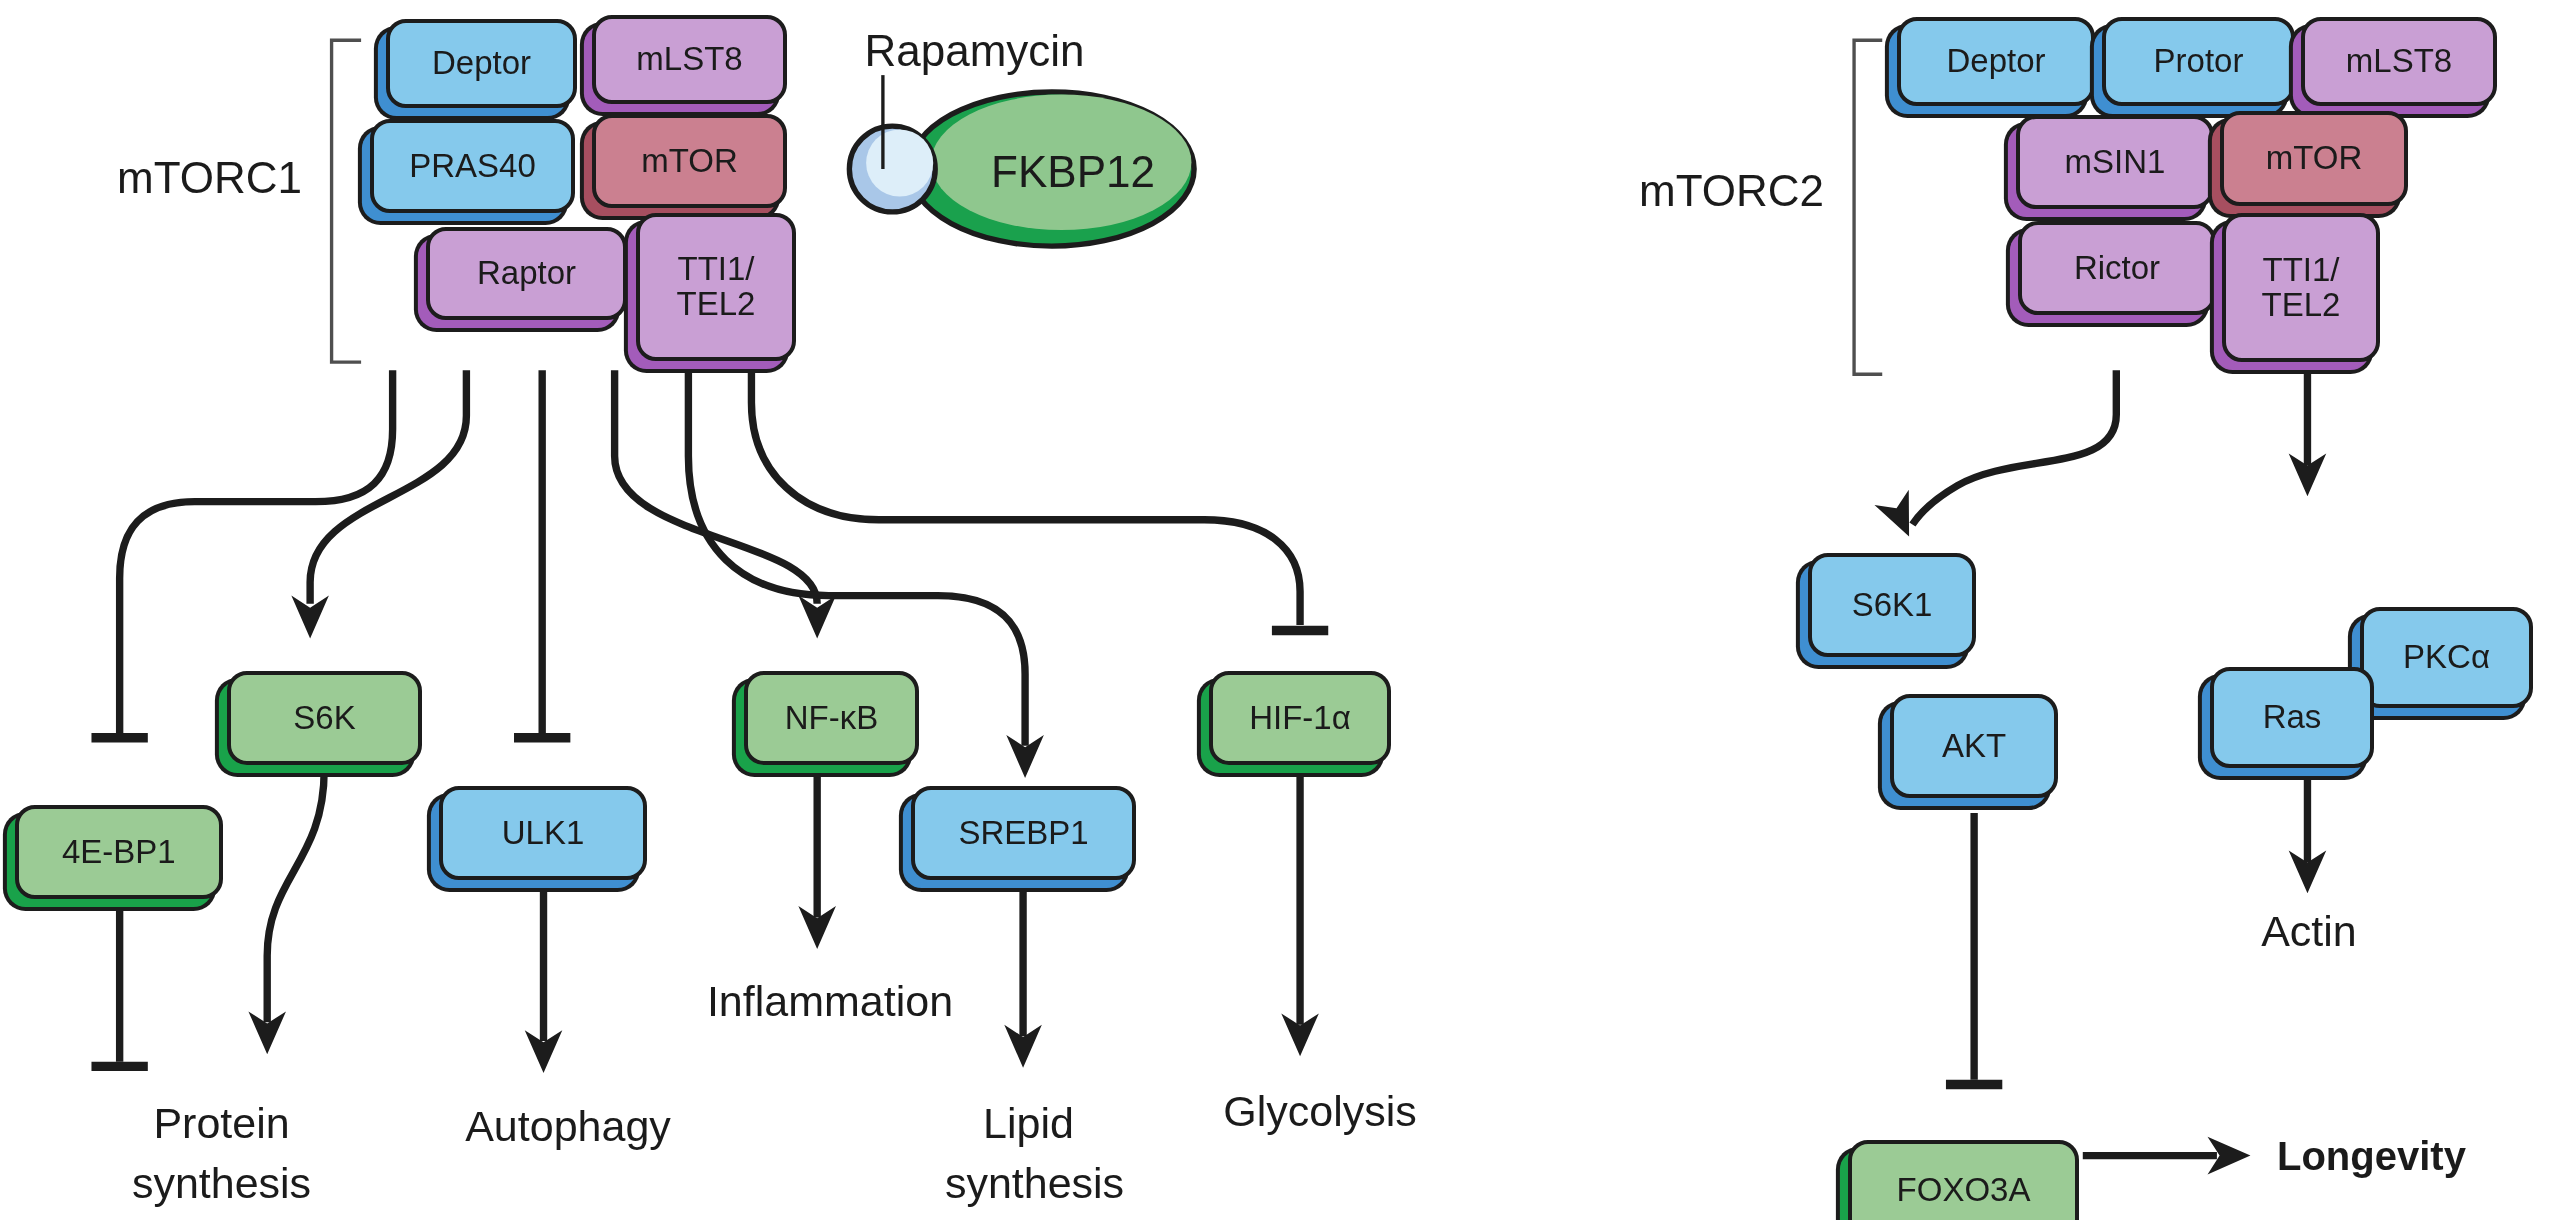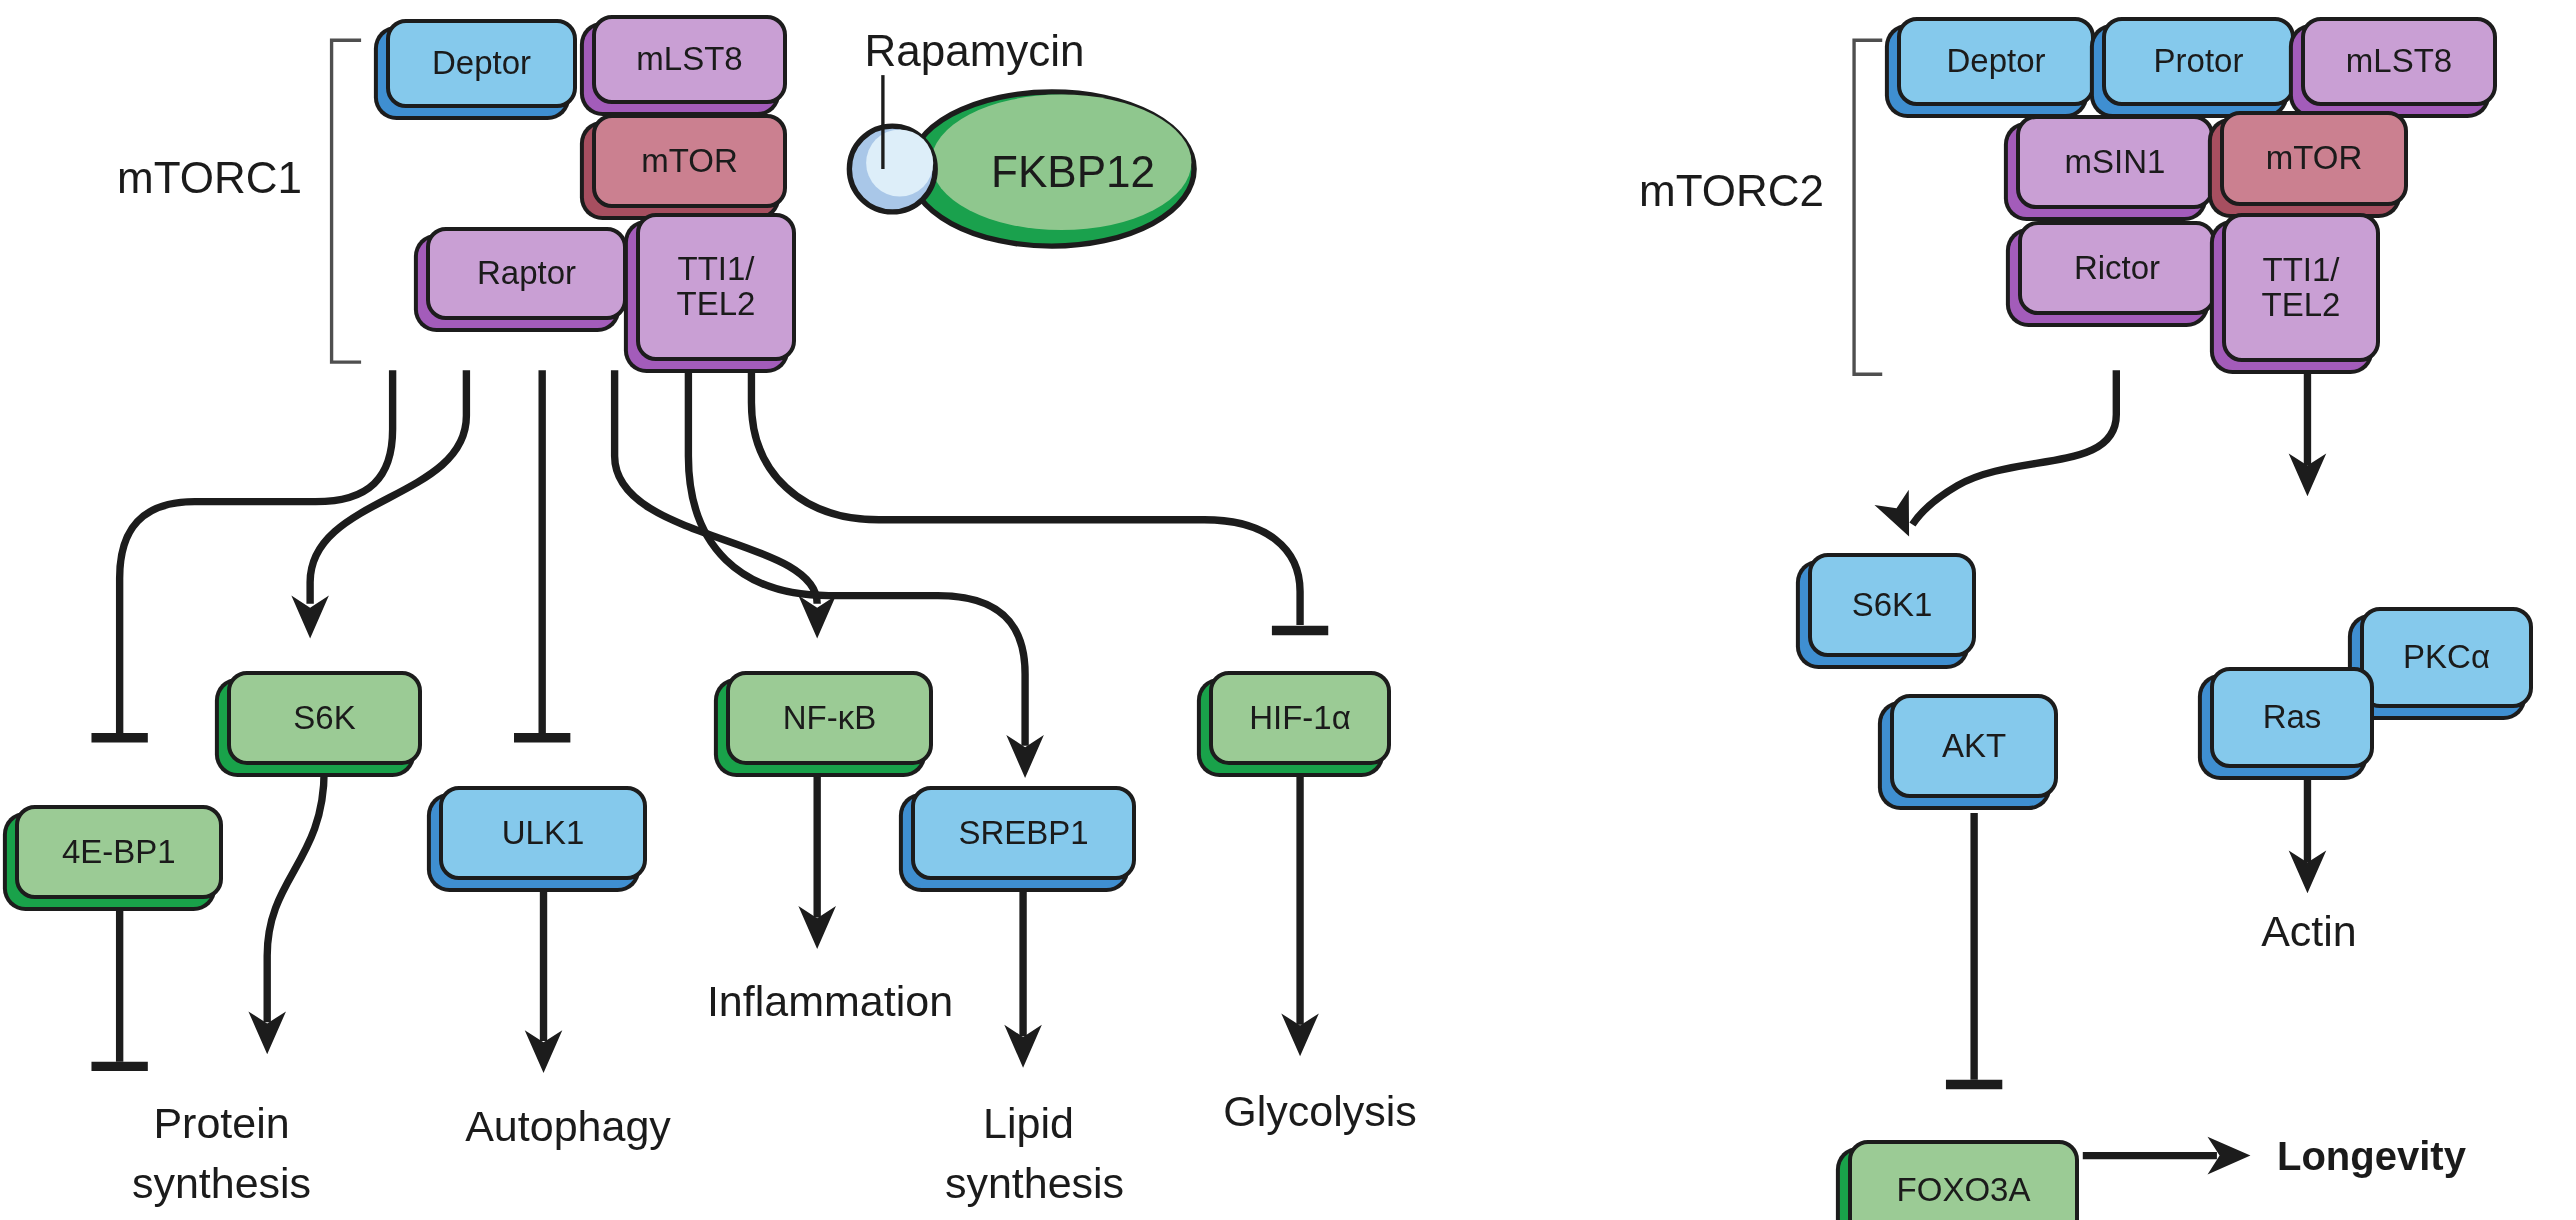--- a/index.html
+++ b/index.html
@@ -87,20 +87,21 @@
     </g>
   </svg>
 
   <div class="lab lab-right" style="left:81px;top:153px;width:221px;">mTORC1</div>
   <div class="lab lab-right" style="left:1603px;top:166px;width:221px;">mTORC2</div>
   <div class="lab" style="left:820px;top:25.5px;width:309px;font-size:44px;">Rapamycin</div>
   <div class="lab" style="left:959px;top:147px;width:228px;font-size:44px;">FKBP12</div>
 
   <div class="pbox c-blue" style="left:386px;top:19px;width:191px;height:89px;">Deptor</div>
   <div class="pbox c-purple" style="left:592px;top:14.8px;width:195px;height:89px;">mLST8</div>
+  <div class="pbox c-blue" style="left:370px;top:119px;width:205px;height:94px;">PRAS40</div>
   <div class="pbox c-rose" style="left:592px;top:114px;width:195px;height:94px;">mTOR</div>
   <div class="pbox c-purple" style="left:426px;top:227px;width:201px;height:93px;">Raptor</div>
   <div class="pbox c-purple stack" style="left:636px;top:213px;width:160px;height:148px;">
     <div>
       <span>TTI1/</span>
       <span>TEL2</span>
     </div>
   </div>
 
   <div class="pbox c-blue" style="left:1897px;top:17px;width:198px;height:89px;">Deptor</div>
@@ -112,21 +113,21 @@
   <div class="pbox c-purple stack" style="left:2222px;top:213px;width:158px;height:149px;">
     <div>
       <span>TTI1/</span>
       <span>TEL2</span>
     </div>
   </div>
 
   <div class="pbox c-green" style="left:14.8px;top:805px;width:208px;height:94px;">4E-BP1</div>
   <div class="pbox c-green" style="left:227px;top:671px;width:195px;height:94px;">S6K</div>
   <div class="pbox c-blue" style="left:439px;top:786px;width:208px;height:94px;">ULK1</div>
-  <div class="pbox c-green" style="left:726px;top:671px;width:207px;height:94px;">NF-κB</div>
+  <div class="pbox c-green" style="left:744px;top:671px;width:175px;height:94px;">NF-κB</div>
   <div class="pbox c-blue" style="left:911px;top:786px;width:225px;height:94px;">SREBP1</div>
   <div class="pbox c-green" style="left:1209px;top:671px;width:182px;height:94px;">HIF-1α</div>
 
   <div class="pbox c-blue" style="left:1808px;top:553px;width:168px;height:104px;">S6K1</div>
   <div class="pbox c-blue" style="left:1890px;top:694px;width:168px;height:104px;">AKT</div>
   <div class="pbox c-blue" style="left:2360px;top:607px;width:173px;height:101px;">PKCα</div>
   <div class="pbox c-blue" style="left:2210px;top:667px;width:164px;height:101px;">Ras</div>
   <div class="pbox c-green" style="left:1848px;top:1140px;width:231px;height:101px;">FOXO3A</div>
 
   <div class="lab" style="left:101px;top:1099px;width:241px;">Protein</div>

